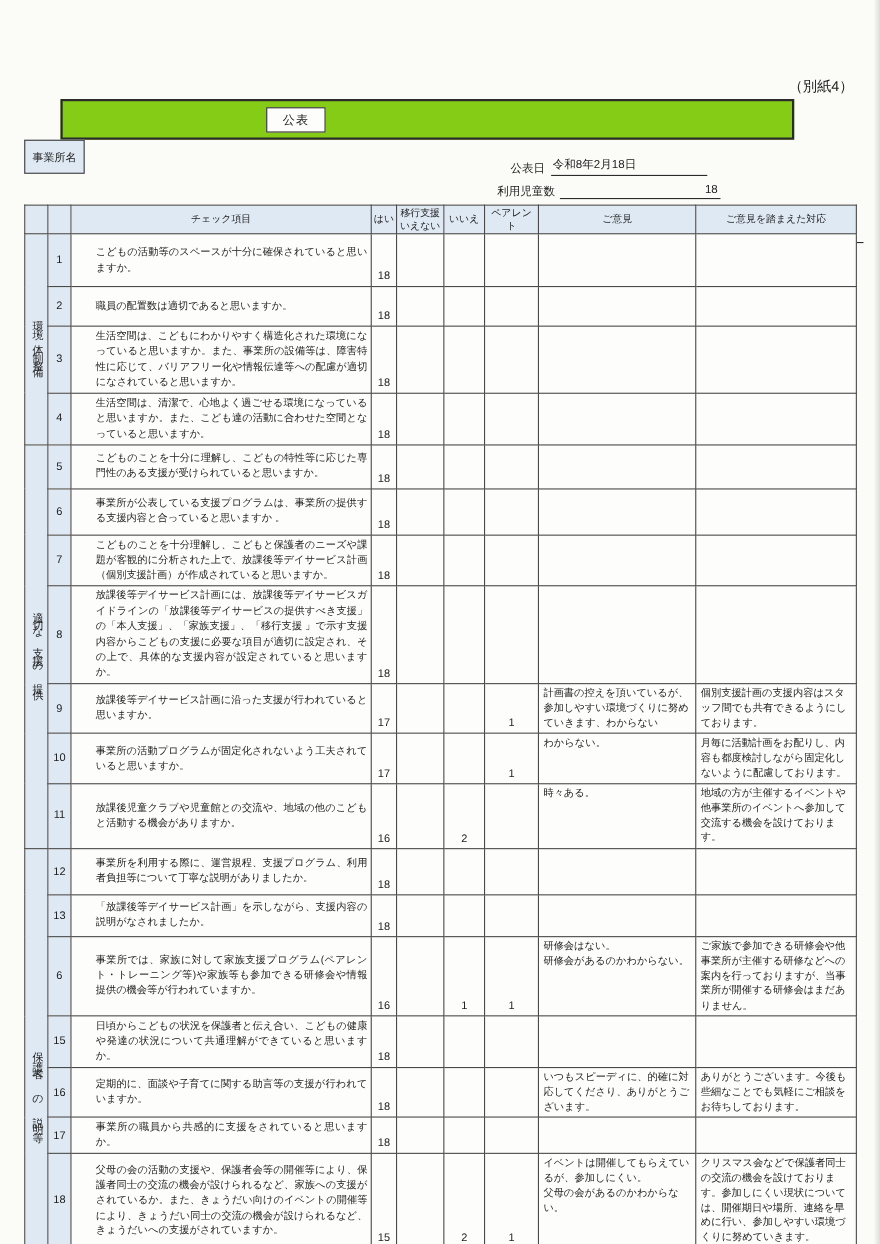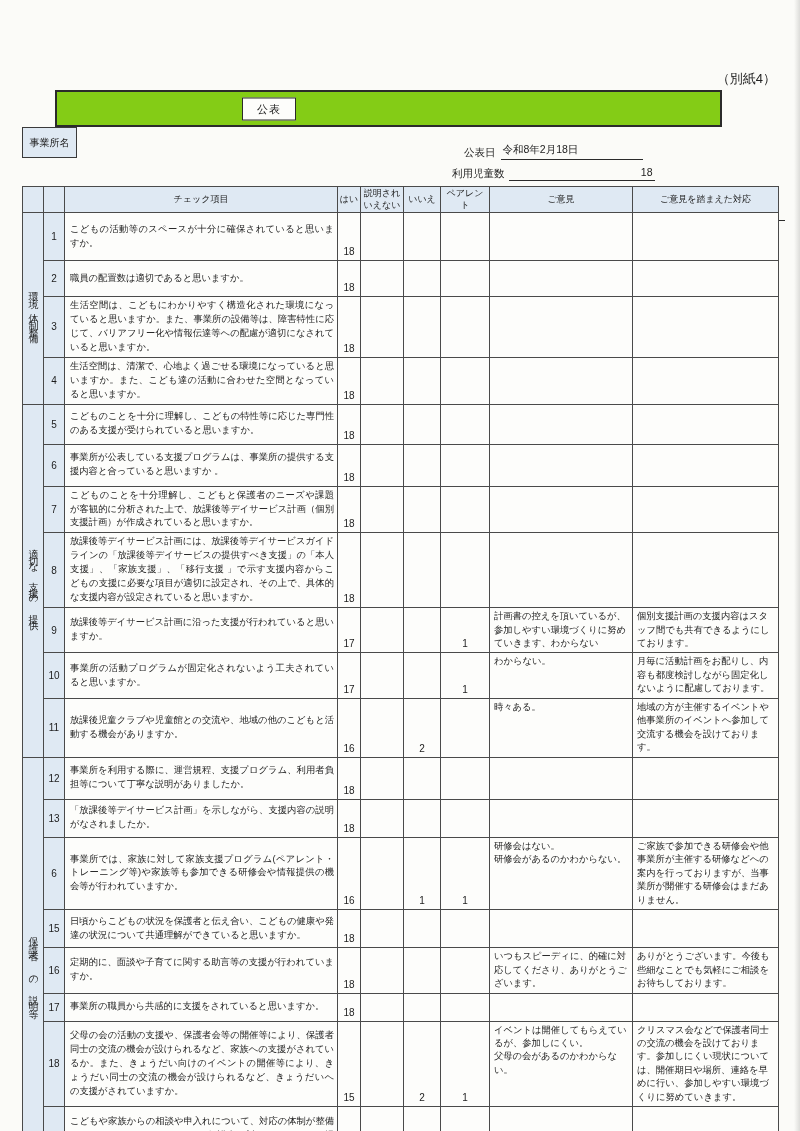--- a/index.html
+++ b/index.html
@@ -45,21 +45,21 @@
   tr.cat-start td{border-top:1.5px solid #333;}
 
   th.hdr{background:#dfe9f3;font-size:9px;font-weight:400;text-align:center;
     vertical-align:middle;padding:1px;white-space:pre-line;line-height:1.25;}
 
   td.cat-cell{background:#dfe9f3;text-align:center;vertical-align:middle;
     font-size:10px;padding:0;}
   td.cat-cell{writing-mode:vertical-rl;text-orientation:upright;letter-spacing:7px;}
   td.no-cell{background:#dfe9f3;text-align:center;vertical-align:middle;font-size:10px;}
   td.item-cell{font-size:9.3px;line-height:1.5;vertical-align:middle;
-    padding:2px 3px 2px 5px;text-align:justify;}
+    padding:2px 3px 2px 22px;text-align:justify;}
   td.cnt-cell{font-size:10px;text-align:center;vertical-align:bottom;padding:0 0 3px 0;}
   td.text-cell{font-size:9.3px;line-height:1.45;vertical-align:top;
     padding:2px 4px;white-space:pre-line;}
 </style>
 </head>
 <body>
 
 <div class="page-edge"></div>
 
 <div class="corner-note">（別紙4）</div>
@@ -98,21 +98,21 @@
     <col style="width:49px">
       <col style="width:143px">
       <col style="width:146px">
   </colgroup>
   <thead>
     <tr style="height:26px">
       <th class="hdr"></th>
       <th class="hdr"></th>
       <th class="hdr">チェック項目</th>
       <th class="hdr">はい</th>
-      <th class="hdr">説明され
+      <th class="hdr">移行支援
 いえない</th>
       <th class="hdr">いいえ</th>
       <th class="hdr">ペアレント</th>
       <th class="hdr">ご意見</th>
       <th class="hdr">ご意見を踏まえた対応</th>
     </tr>
   </thead>
   <tbody>
       <tr class="cat-start" style="height: 48px;">
         <td class="cat-cell" rowspan="4">環境・体制整備</td>

